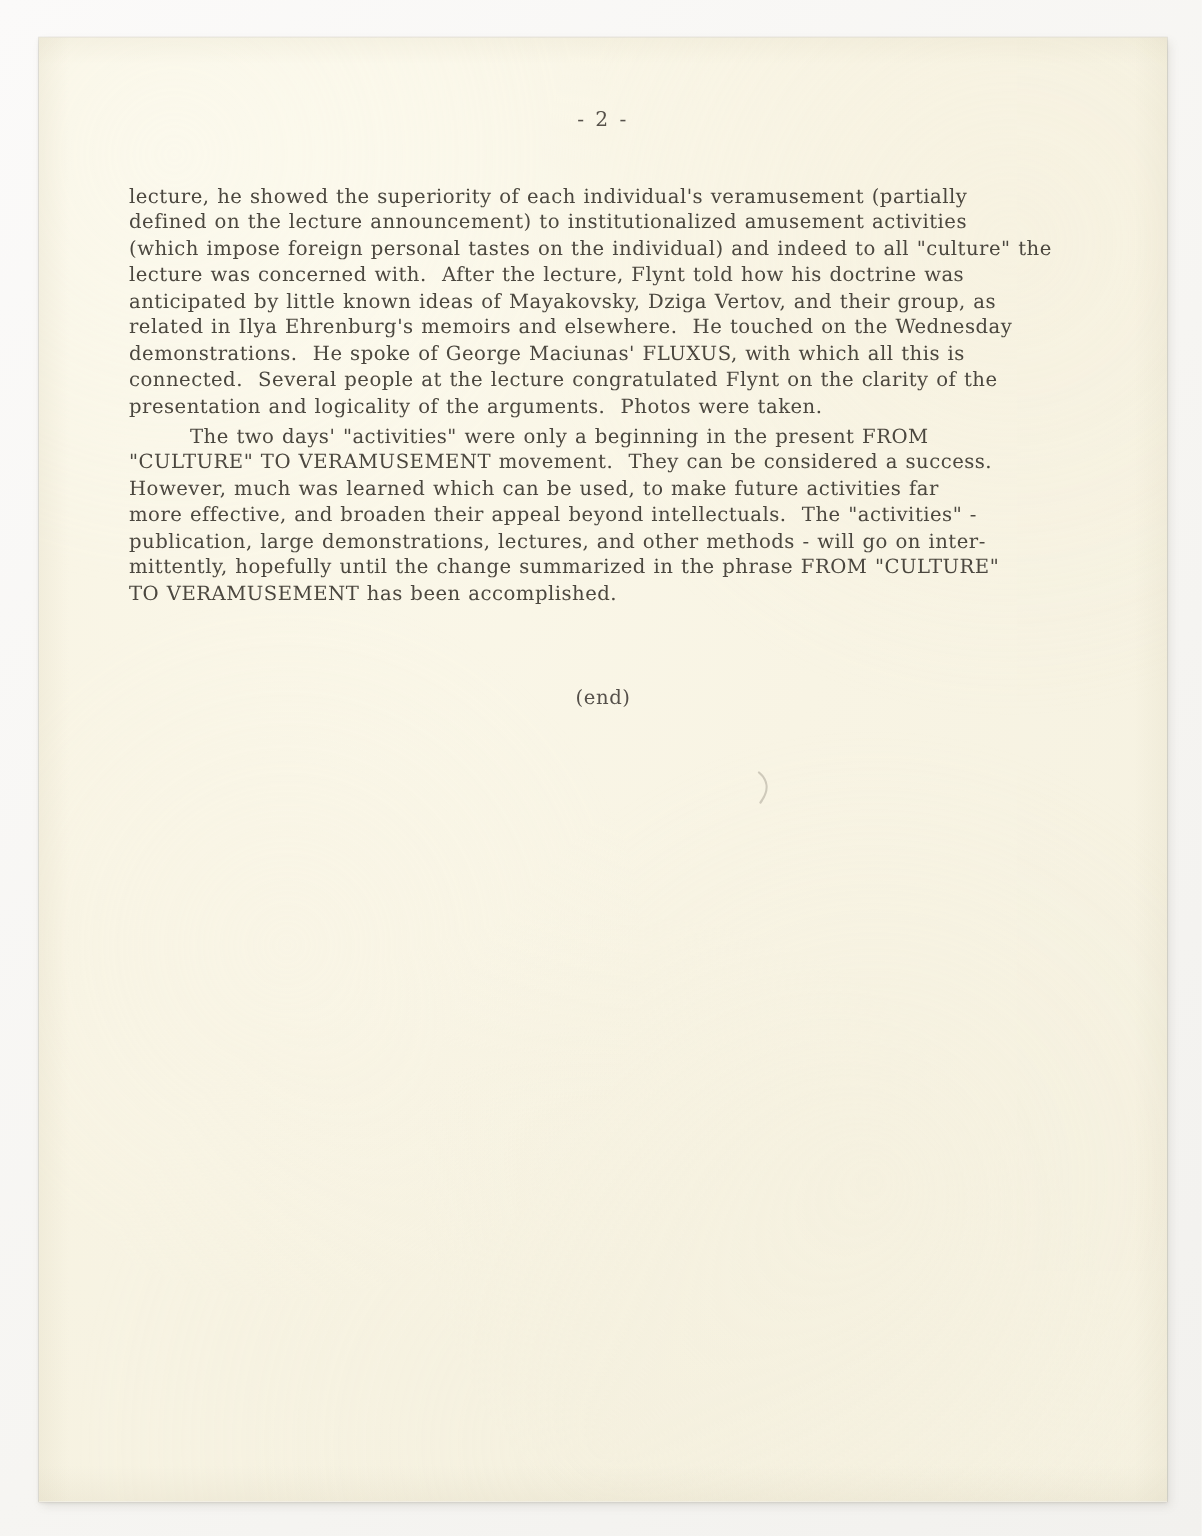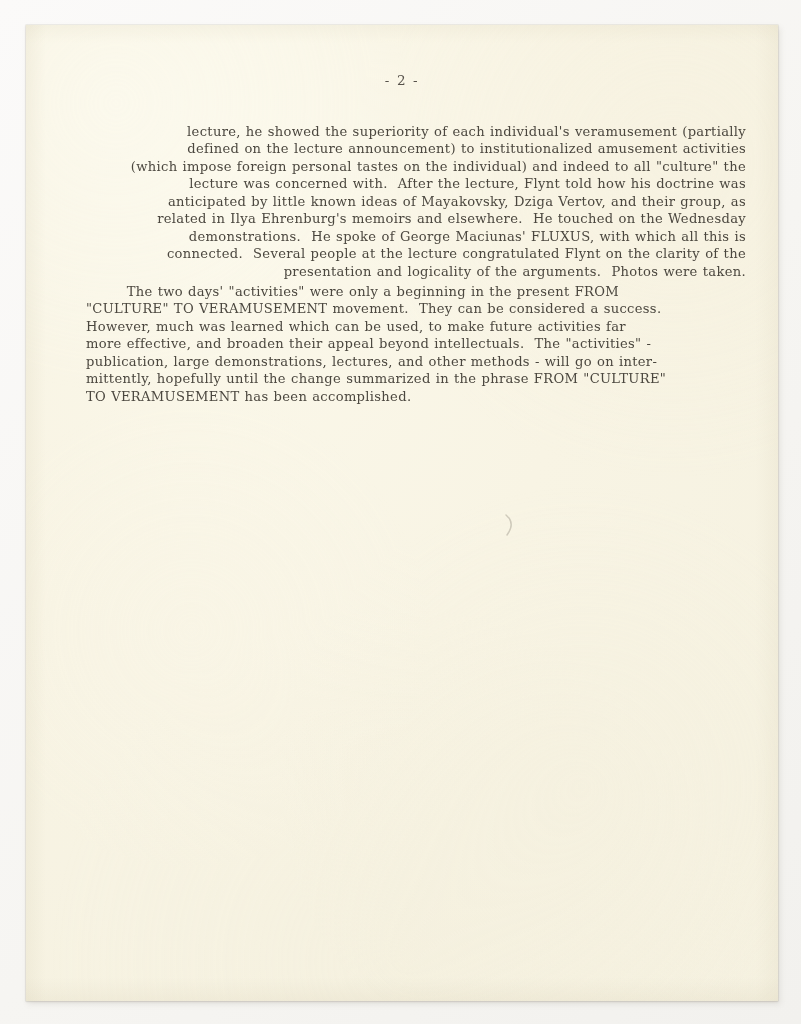--- a/index.html
+++ b/index.html
@@ -88,21 +88,21 @@
     left: 60px;
     width: 660px;
     font-size: 13.1px;
     line-height: 17.45px;
     letter-spacing: 0.32px;
     color: #4b473f;
     white-space: pre-wrap;
     word-spacing: 0.6px;
   }
 
-  #paragraph-one  { top: 98px; text-align: right; }
+  #paragraph-one  { top: 98px; }
   #paragraph-two  { top: 258px; }
 
   
   #paragraph-two { text-indent: 0; }
 
   #end-marker {
     position: absolute;
     top: 433px;
     left: 0;
     width: 100%;
@@ -149,20 +149,21 @@
 presentation and logicality of the arguments.  Photos were taken.</div>
 
     <div class="body-block" id="paragraph-two">        The two days' "activities" were only a beginning in the present FROM
 "CULTURE" TO VERAMUSEMENT movement.  They can be considered a success.
 However, much was learned which can be used, to make future activities far
 more effective, and broaden their appeal beyond intellectuals.  The "activities" -
 publication, large demonstrations, lectures, and other methods - will go on inter-
 mittently, hopefully until the change summarized in the phrase FROM "CULTURE"
 TO VERAMUSEMENT has been accomplished.</div>
 
+    <div id="end-marker">(end)</div>
 
     <div id="stray-mark">
       <svg width="16" height="26" viewBox="0 0 16 26">
         <path d="M4 3 C10 8, 11 15, 5 23" fill="none" stroke="#8d877a" stroke-width="1.5" stroke-linecap="round"></path>
       </svg>
     </div>
 
   </div>
 </div>
 

